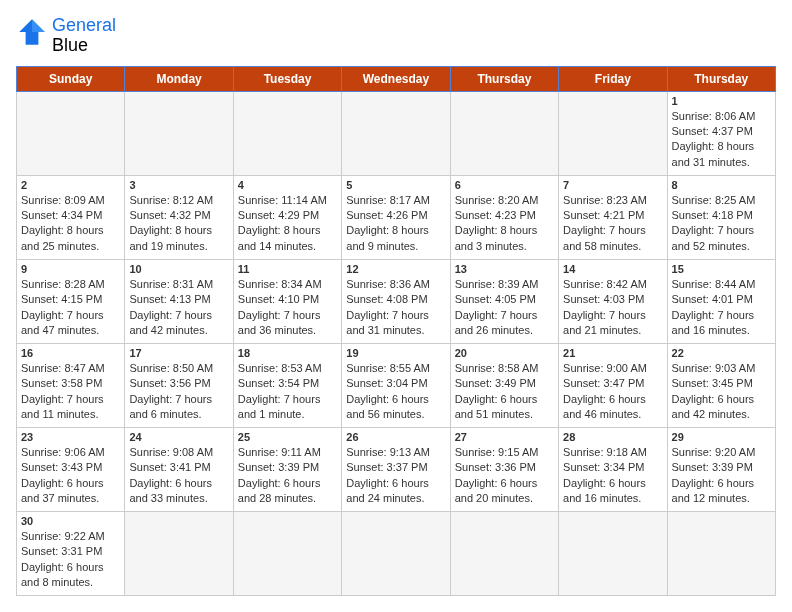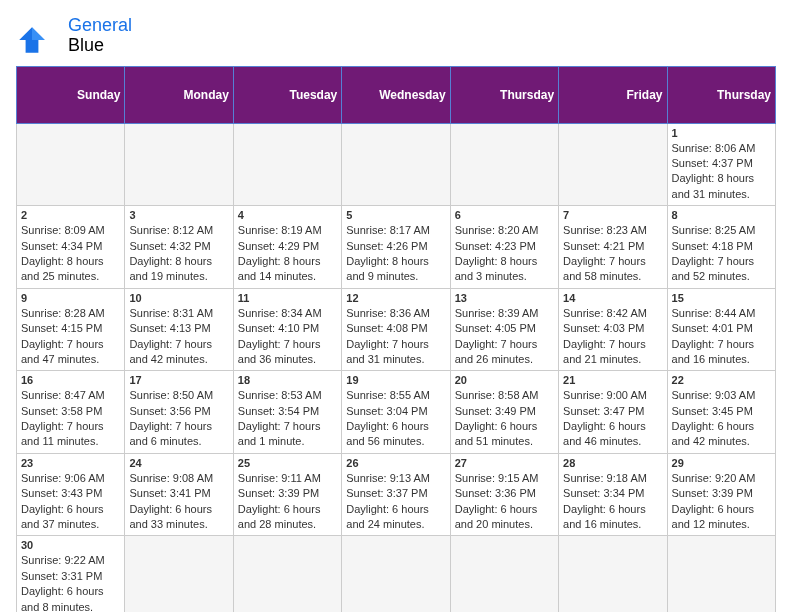--- a/index.html
+++ b/index.html
@@ -18,22 +18,22 @@
       flex-direction: column;
     }
     .header {
       display: flex;
       justify-content: space-between;
       align-items: flex-start;
       margin-bottom: 10px;
     }
     .logo {
       display: flex;
-      align-items: flex-end;
-      gap: 20px;
+      align-items: flex-start;
+      gap: 4px;
     }
     .logo-text {
       font-size: 18px;
       color: #333;
       line-height: 1.1;
     }
     .logo-text span {
       color: #1a73e8;
     }
     .logo-icon {
@@ -53,26 +53,26 @@
       color: #555;
     }
     .calendar {
       flex: 1;
       border: 1px solid #ccc;
       border-collapse: collapse;
       width: 100%;
       table-layout: fixed;
     }
     .calendar th {
-      background: #701a75;
+      background: #c2410c;
       color: #fff;
       font-size: 12px;
       font-weight: bold;
-      padding: 21px 4px;
-      text-align: right;
+      padding: 5px 4px;
+      text-align: center;
       border: 1px solid #5580d4;
     }
     .calendar td {
       border: 1px solid #ccc;
       vertical-align: top;
       padding: 3px 4px;
       font-size: 9.5px;
       color: #333;
       background: #fff;
       height: 76px;
@@ -154,21 +154,21 @@
           </td>
           <td>
             <span class="day-number">3</span>
             <div class="cell-text" style="white-space: pre-line;">Sunrise: 8:12 AM
 Sunset: 4:32 PM
 Daylight: 8 hours
 and 19 minutes.</div>
           </td>
           <td>
             <span class="day-number">4</span>
-            <div class="cell-text" style="white-space: pre-line;">Sunrise: 8:19 AM
+            <div class="cell-text" style="white-space: pre-line;">Sunrise: 11:14 AM
 Sunset: 4:29 PM
 Daylight: 8 hours
 and 14 minutes.</div>
           </td>
           <td>
             <span class="day-number">5</span>
             <div class="cell-text" style="white-space: pre-line;">Sunrise: 8:17 AM
 Sunset: 4:26 PM
 Daylight: 8 hours
 and 9 minutes.</div>

